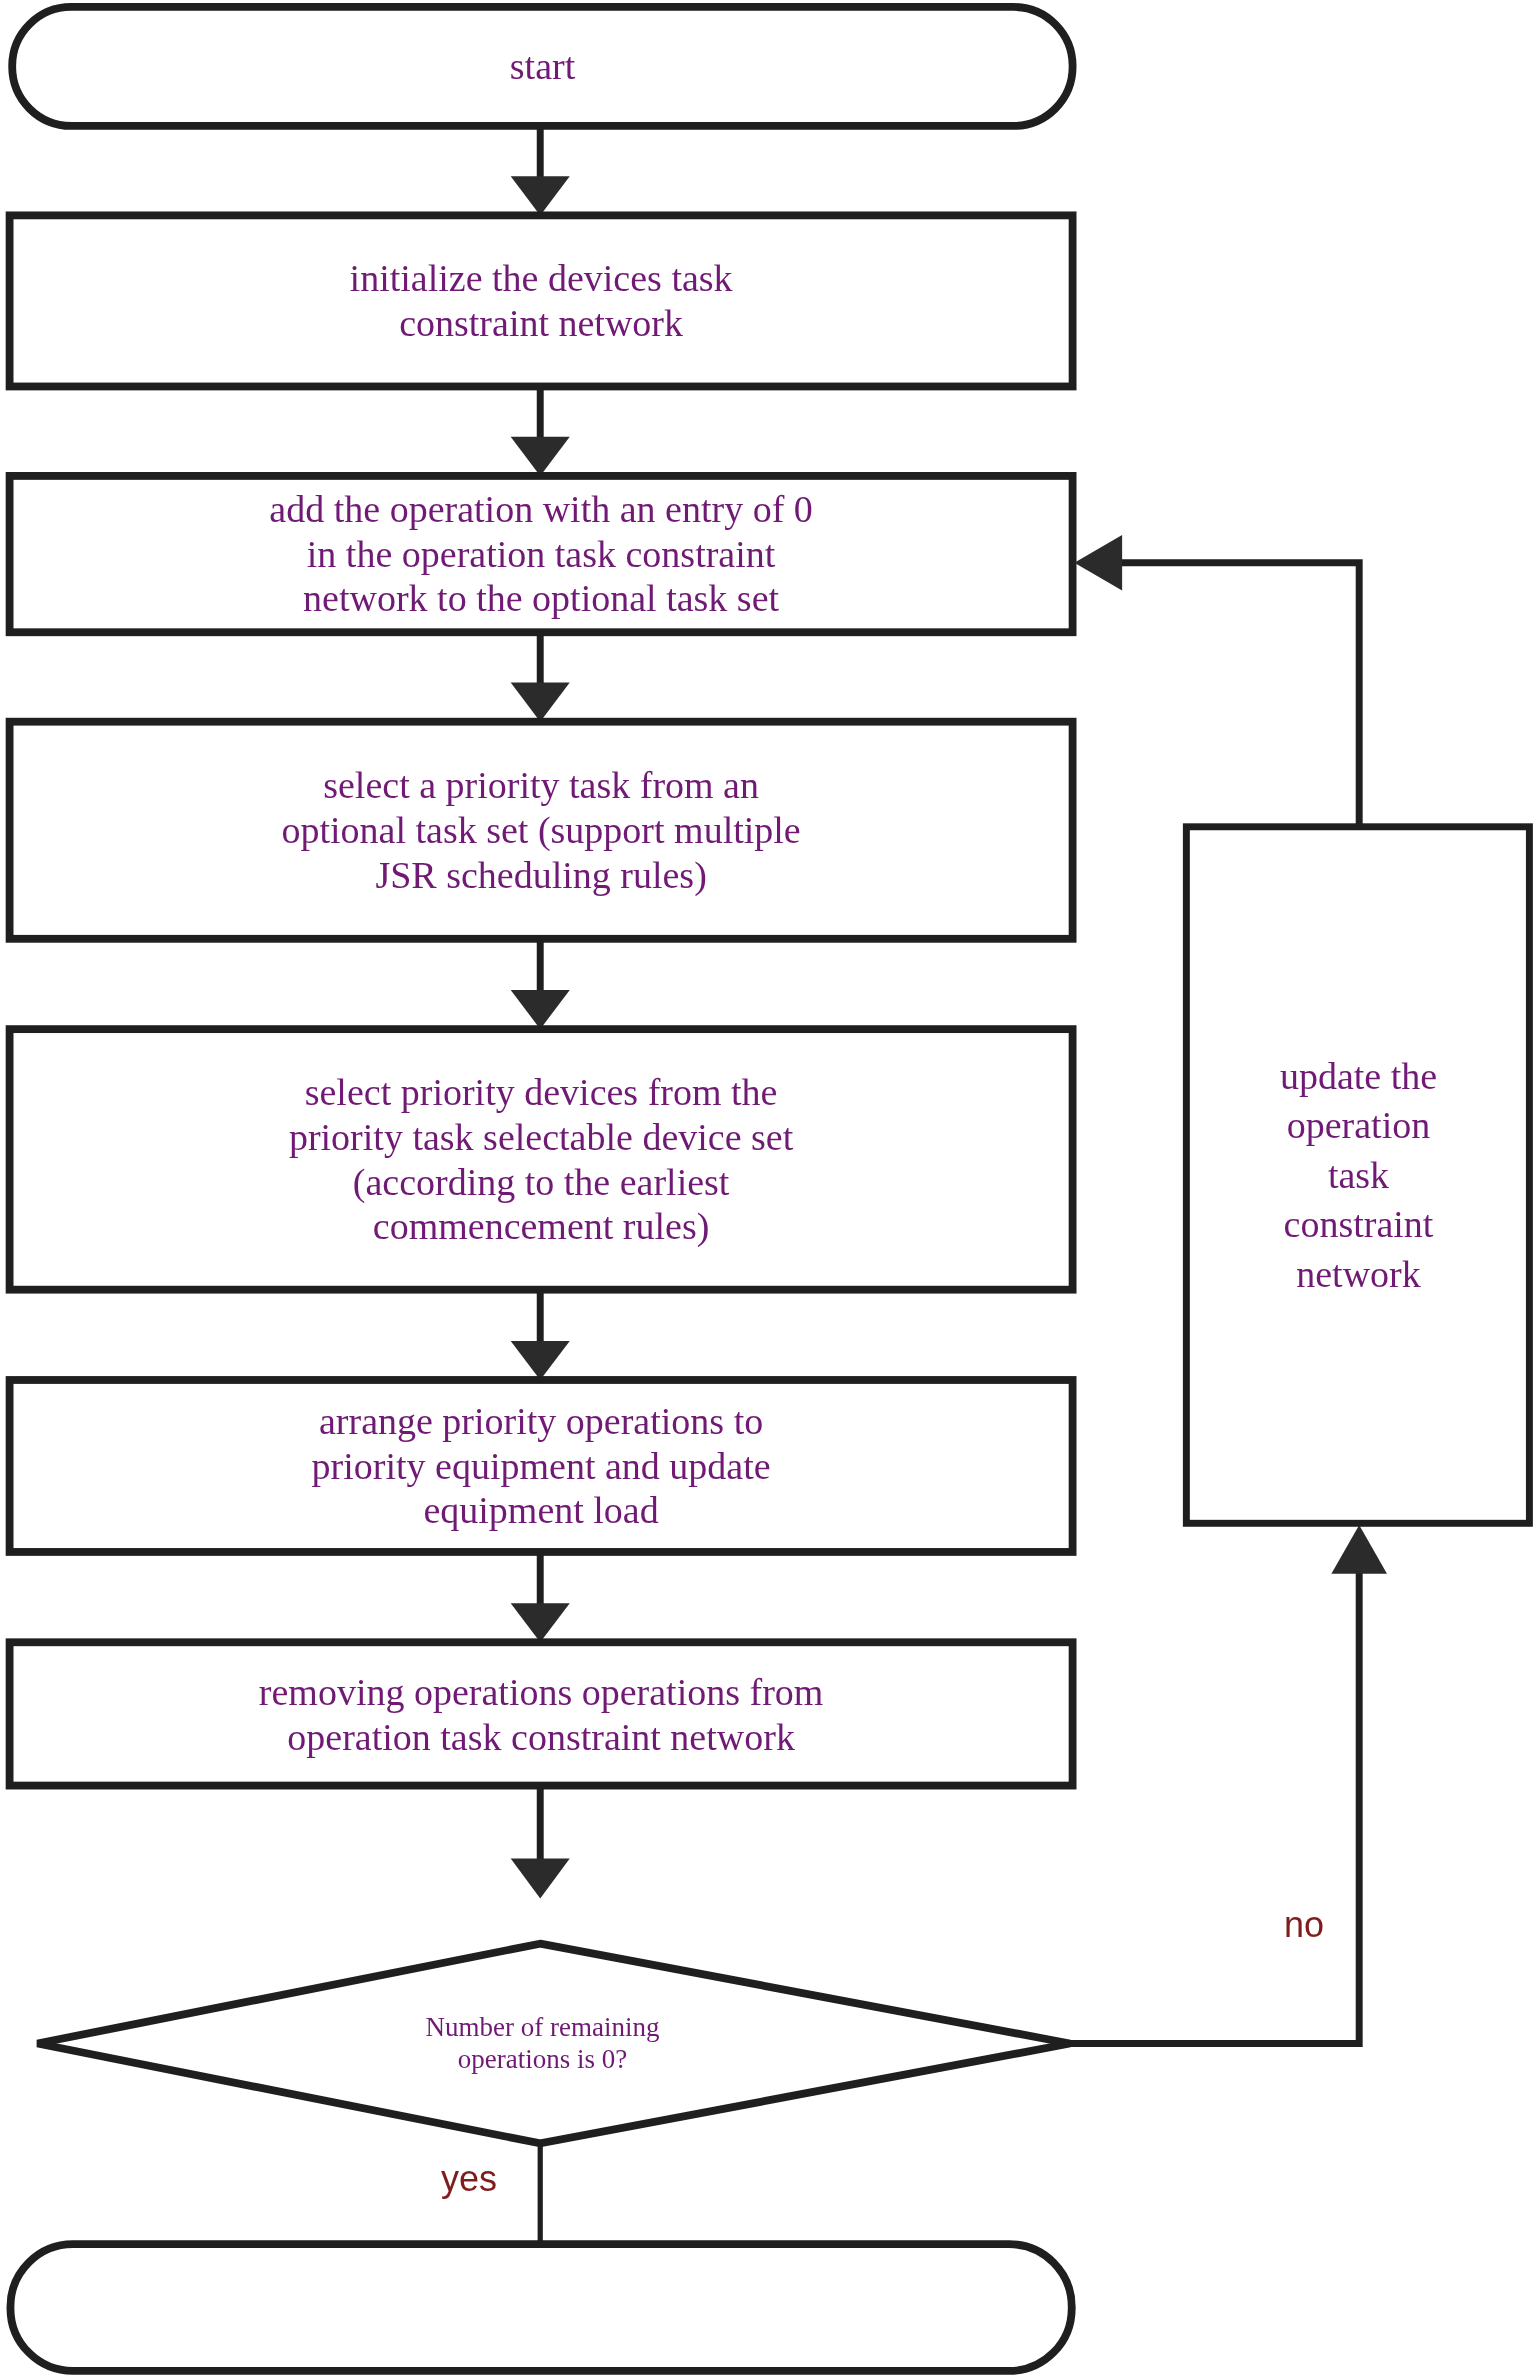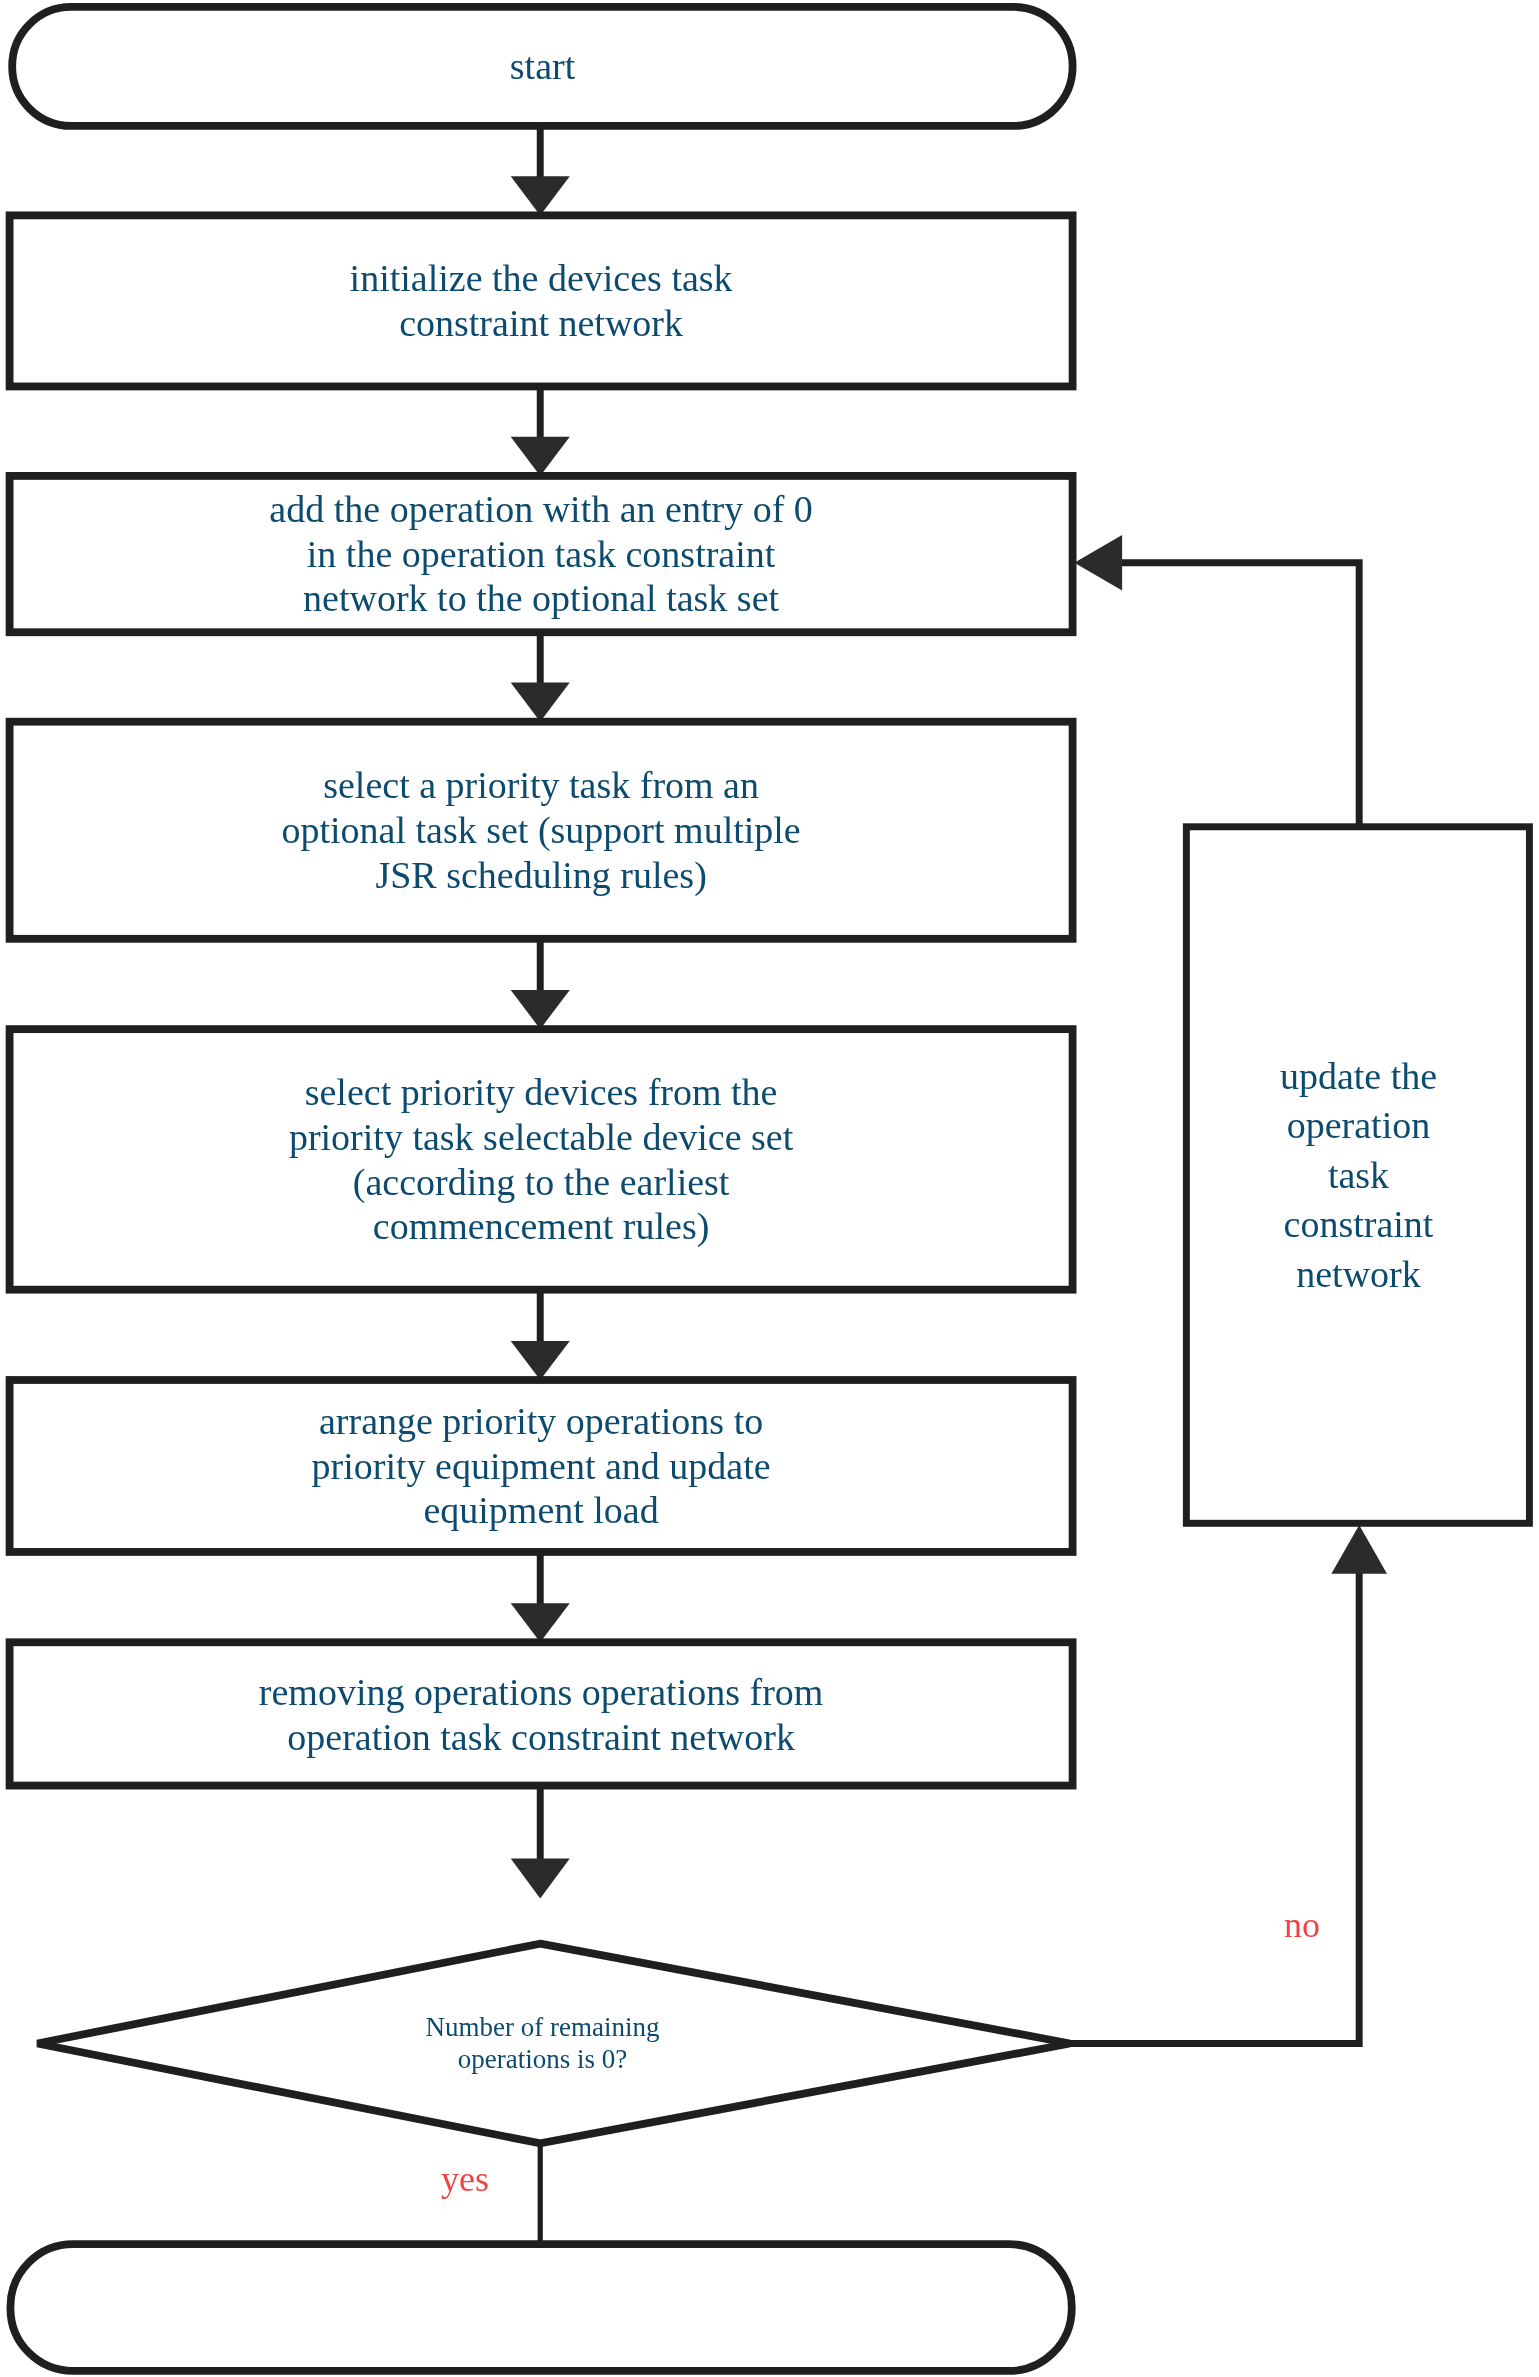--- a/index.html
+++ b/index.html
@@ -21,35 +21,35 @@
     top: 0;
     width: 1539px;
     height: 2377px;
   }
   .node-label {
     position: absolute;
     display: flex;
     align-items: center;
     justify-content: center;
     text-align: center;
-    color: #0c4a6e;
+    color: #701a75;
     font-family: "Liberation Serif", "DejaVu Serif", serif;
     line-height: 1.18;
     white-space: pre-line;
     pointer-events: none;
   }
   .terminal-label { font-size: 38px; }
   .process-label  { font-size: 38px; }
   .decision-label { font-size: 27px; }
   .update-label   { font-size: 38px; line-height: 1.30; }
   .edge-label {
     position: absolute;
-    color: #ef4444;
+    color: #7f1d1d;
     font-size: 36px;
-    font-family: Liberation Serif, serif;
+    font-family: Liberation Sans, sans-serif;
   }
 </style>
 </head>
 <body>
 
 <div id="canvas">
 
   <svg id="flow-svg" viewBox="0 0 1772 2737" xmlns="http://www.w3.org/2000/svg">
 
     <defs>

